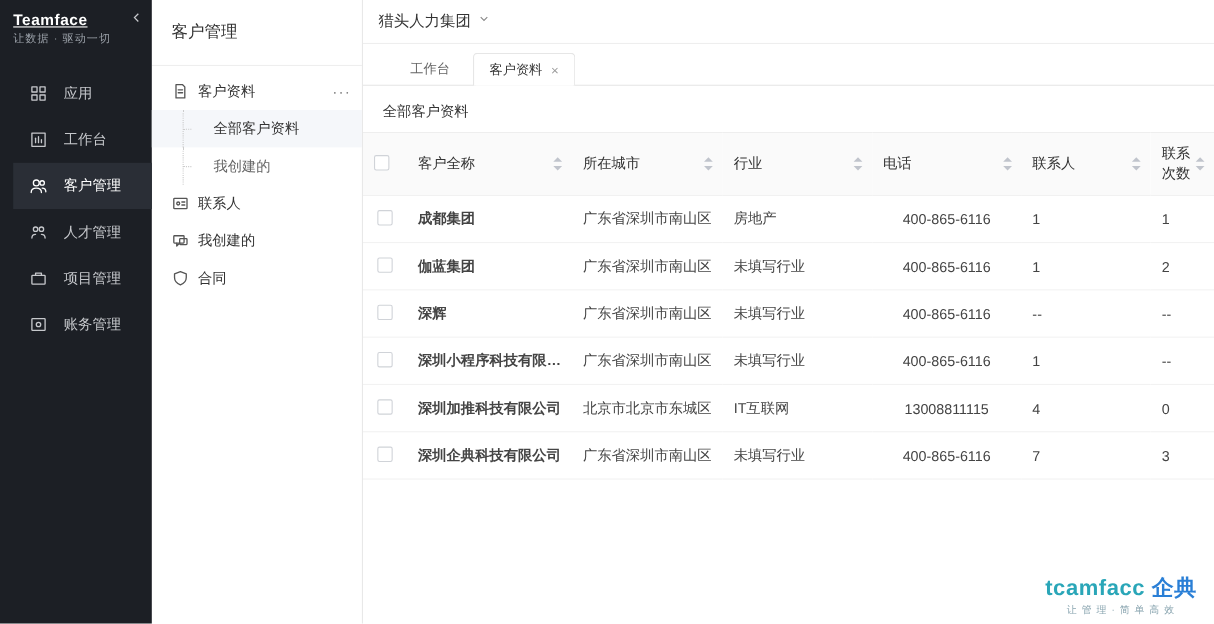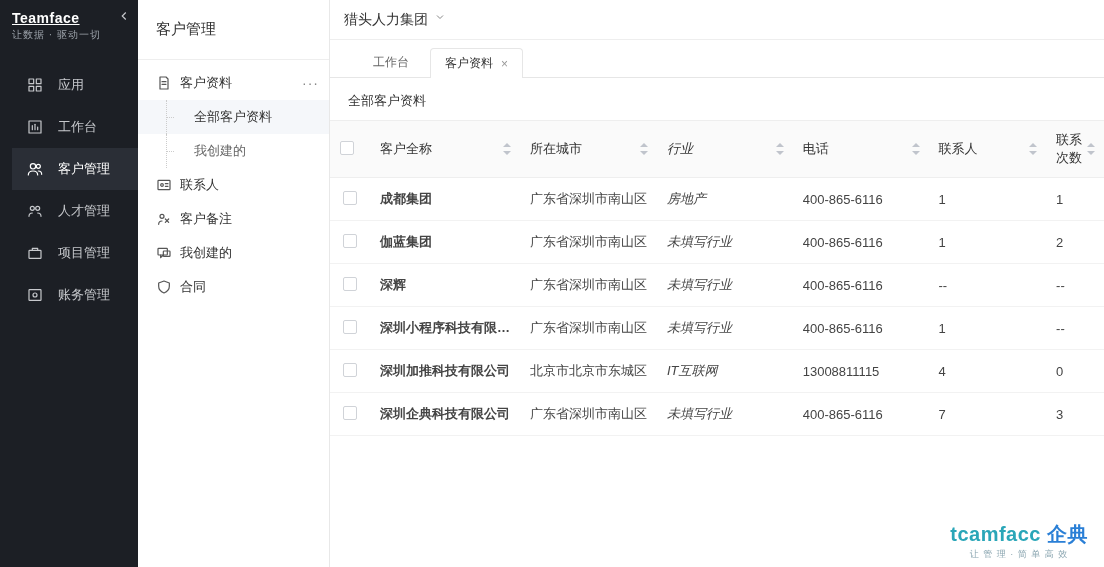--- a/index.html
+++ b/index.html
@@ -48,22 +48,22 @@
   .content-title { padding: 14px 18px 10px 18px; font-size: 13px; color: #333; }
 
   .table { width: 100%; border-collapse: collapse; }
   .table thead th { text-align: left; font-weight: 500; font-size: 13px; color: #333; background: #fafafa; border-top: 1px solid #eee; border-bottom: 1px solid #eee; padding: 10px 10px; position: relative; }
   .table tbody td { font-size: 13px; color: #444; border-bottom: 1px solid #f2f2f2; padding: 12px 10px; white-space: nowrap; overflow: hidden; text-overflow: ellipsis; }
   .sort-icon { position: absolute; right: 8px; top: 50%; transform: translateY(-50%); color: #c0c4cc; }
   .checkbox { width: 14px; height: 14px; border: 1px solid #d0d3d8; border-radius: 2px; display: inline-block; background: #fff; cursor: pointer; }
   .col-check { width: 40px; text-align: center; }
   .col-name { width: 132px; font-weight: bold; }
   .col-city { width: 130px; }
-  .col-industry { width: 136px; font-style: italic; }
-  .col-phone { width: 136px; }
+  .col-industry { width: 136px; }
+  .col-phone { width: 136px; text-align: center; }
   .col-contacts { width: 118px; }
   .col-count { width: 58px; }
 
   .footer-brand { position: absolute; right: 16px; bottom: 6px; text-align: center; }
   .footer-brand .ft1 { color: #2aa6b8; font-size: 20px; font-weight: 600; letter-spacing: 0.5px; }
   .footer-brand .ft1 .accent { color: #2a7fd6; }
   .footer-brand .ft2 { color: #8aa5b0; font-size: 9px; letter-spacing: 1px; }
 
   svg { display: block; }
 </style>
@@ -177,31 +177,20 @@
               <circle cx="9" cy="12" r="2"></circle>
               <line x1="14" y1="10" x2="18" y2="10"></line>
               <line x1="14" y1="14" x2="18" y2="14"></line>
             </svg>
           </span>
           <span class="tree-row-label">联系人</span>
         </div>
         <div class="tree-row">
           <span class="tree-row-icon">
             <svg width="16" height="16" viewBox="0 0 24 24" fill="none" stroke="currentColor" stroke-width="1.8" stroke-linecap="round" stroke-linejoin="round">
-              <circle cx="9" cy="8" r="3"></circle>
-              <path d="M4 20c0-3 2-5 5-5"></path>
-              <path d="M14 12l5 5"></path>
-              <path d="M19 12l-5 5"></path>
-            </svg>
-          </span>
-          <span class="tree-row-label">客户备注</span>
-        </div>
-        <div class="tree-row">
-          <span class="tree-row-icon">
-            <svg width="16" height="16" viewBox="0 0 24 24" fill="none" stroke="currentColor" stroke-width="1.8" stroke-linecap="round" stroke-linejoin="round">
               <rect x="3" y="5" width="14" height="10" rx="1"></rect>
               <path d="M7 15v4l4-4"></path>
               <rect x="11" y="9" width="10" height="8" rx="1"></rect>
             </svg>
           </span>
           <span class="tree-row-label">我创建的</span>
         </div>
         <div class="tree-row">
           <span class="tree-row-icon">
             <svg width="16" height="16" viewBox="0 0 24 24" fill="none" stroke="currentColor" stroke-width="1.8" stroke-linecap="round" stroke-linejoin="round">

